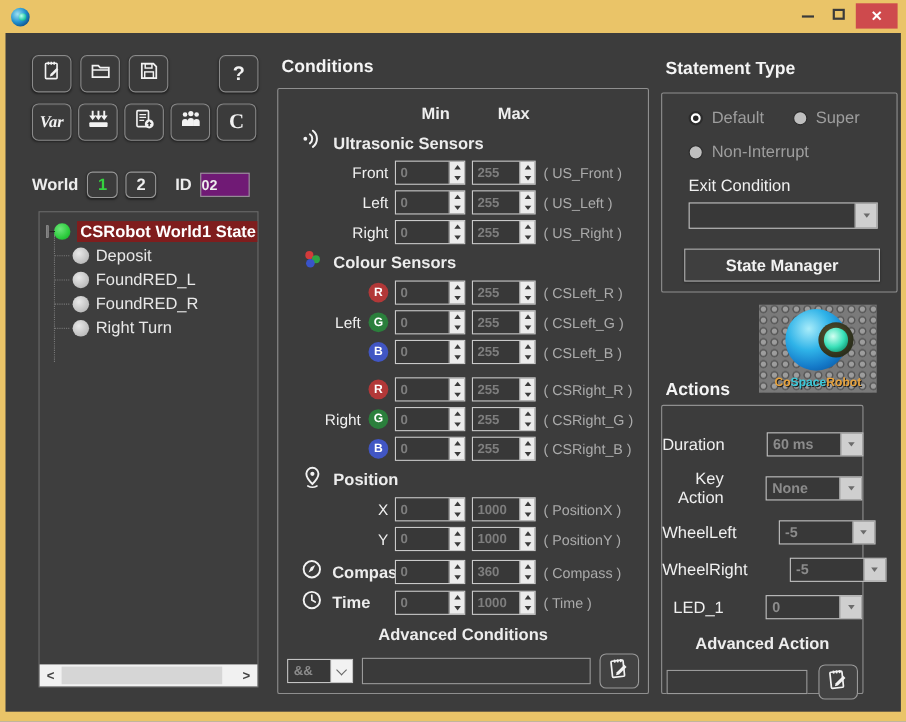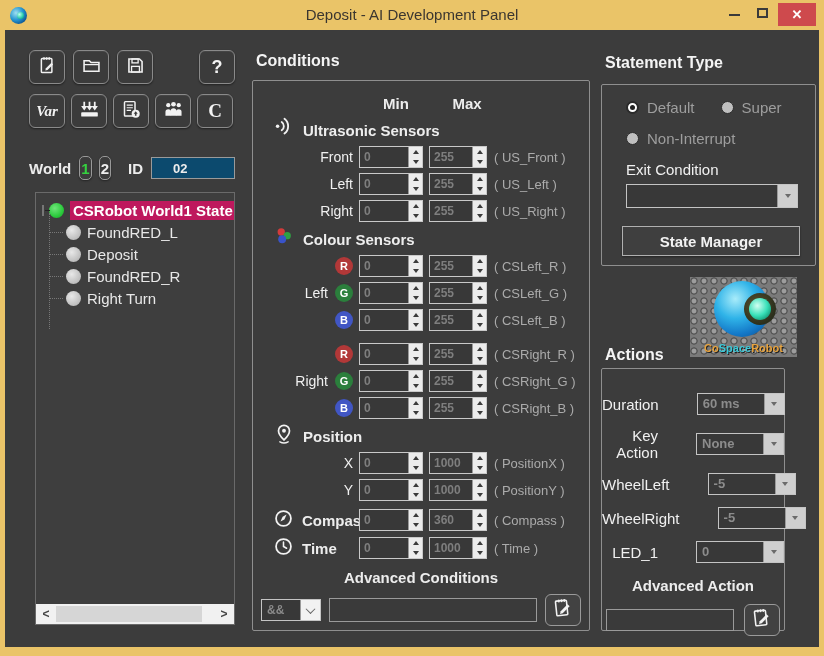--- a/index.html
+++ b/index.html
@@ -57,34 +57,34 @@
   .toolrow1 { position:absolute; top:0; left:0; width:100%; display:flex; gap:8px; }
   .toolrow1 .spacer { flex:1; }
   .toolrow2 { position:absolute; top:44px; left:0; width:100%; display:flex; gap:6px; }
   .worldrow { position:absolute; top:106px; left:0; width:100%; display:flex; align-items:center; }
   .worldrow .wlabel { font-size:15px; font-weight:bold; margin-right:8px; }
   .wbtn { width:28px; height:24px; background:#3b3b3b; border:1px solid #999; border-radius:5px;
           font-size:15px; font-weight:bold; display:flex; align-items:center; justify-content:center; margin-right:7px;
           box-shadow:0 1px 2px rgba(0,0,0,.4); }
   .wbtn.green { color:#35D13F; }
   .idlabel { font-size:15px; font-weight:bold; margin:0 8px 0 10px; }
-  .idinput { width:84px; height:22px; background:#0c4a6e; border:1px solid #9A9A9A; color:#EDEDED; font-size:13px;
-             font-weight:bold; padding:0 21px; font-family:"Liberation Sans", sans-serif; }
+  .idinput { width:45px; height:22px; background:#701a75; border:1px solid #9A9A9A; color:#EDEDED; font-size:13px;
+             font-weight:bold; padding:0 0; font-family:"Liberation Sans", sans-serif; }
 
   .tree { position:absolute; top:142px; left:6px; width:200px; height:433px; border:1px solid #6A6A6A; background:#3E3E3E; }
   .treeinner { position:relative; padding:6px 0 0 0; height:calc(100% - 20px); overflow:hidden; }
   .vline { position:absolute; left:13px; top:20px; height:116px; border-left:1px dotted #787878; }
   .trow { position:relative; height:22px; display:flex; align-items:center; }
   .trow.root { padding-left:6px; }
   .expander { width:11px; height:11px; background:#E8E8E8; border:1px solid #777; position:relative; margin-right:5px; }
   .expander::after { content:''; position:absolute; left:2px; top:4px; width:5px; height:1px; background:#222; }
   .dot { width:15px; height:15px; border-radius:50%; margin-right:6px; flex:none; }
   .dot.green { background:radial-gradient(circle at 38% 35%, #6fe57a, #2BCB3C 60%, #17a026); }
   .dot.gray { background:radial-gradient(circle at 38% 35%, #e8e8e8, #BDBDBD 70%, #9a9a9a); }
-  .trow.root .tlabel { background:#be185d; color:#fff; font-size:15px; font-weight:bold; padding:1px 3px; white-space:nowrap; }
+  .trow.root .tlabel { background:#7f1d1d; color:#fff; font-size:15px; font-weight:bold; padding:1px 3px; white-space:nowrap; }
   .trow.child { padding-left:30px; }
   .trow.child::before { content:''; position:absolute; left:14px; top:11px; width:13px; border-top:1px dotted #787878; }
   .trow.child .tlabel { font-size:15px; color:#E8E8E8; white-space:nowrap; }
   .hscroll { position:absolute; left:0; right:0; bottom:0; height:20px; background:#F1F1F1; display:flex; align-items:center; }
   .harrow { width:20px; text-align:center; font-size:12px; font-weight:bold; color:#444; }
   .hthumb { width:146px; height:16px; background:#D6D6D6; }
 
   
   .midcol { position:absolute; left:247px; top:0; width:338px; }
   .cond-title { position:absolute; top:22px; left:4px; }
@@ -155,21 +155,20 @@
   .adva-title { text-align:center; font-size:15px; font-weight:bold; margin:14px 0 10px 0; }
   .adva-row { display:flex; align-items:center; justify-content:center; gap:10px; }
   .adva-input { width:128px; height:22px; }
 </style>
 </head>
 <body>
 
 <div class="window">
   <div class="titlebar">
     <div class="appicon"></div>
-    <div class="title">Deposit - AI Development Panel</div>
     <div class="winbtn-min"></div>
     <div class="winbtn-max"></div>
     <div class="winbtn-close">✕</div>
   </div>
 
   <div class="content">
 
     <div class="leftcol">
       <div class="toolrow1">
         <div class="tbtn">
@@ -258,25 +257,25 @@
       <div class="tree">
         <div class="treeinner">
           <div class="vline"></div>
           <div class="trow root">
             <div class="expander"></div>
             <div class="dot green"></div>
             <div class="tlabel">CSRobot World1 State</div>
           </div>
           <div class="trow child">
             <div class="dot gray"></div>
-            <div class="tlabel">FoundRED_L</div>
+            <div class="tlabel">Deposit</div>
           </div>
           <div class="trow child">
             <div class="dot gray"></div>
-            <div class="tlabel">Deposit</div>
+            <div class="tlabel">FoundRED_L</div>
           </div>
           <div class="trow child">
             <div class="dot gray"></div>
             <div class="tlabel">FoundRED_R</div>
           </div>
           <div class="trow child">
             <div class="dot gray"></div>
             <div class="tlabel">Right Turn</div>
           </div>
         </div>

